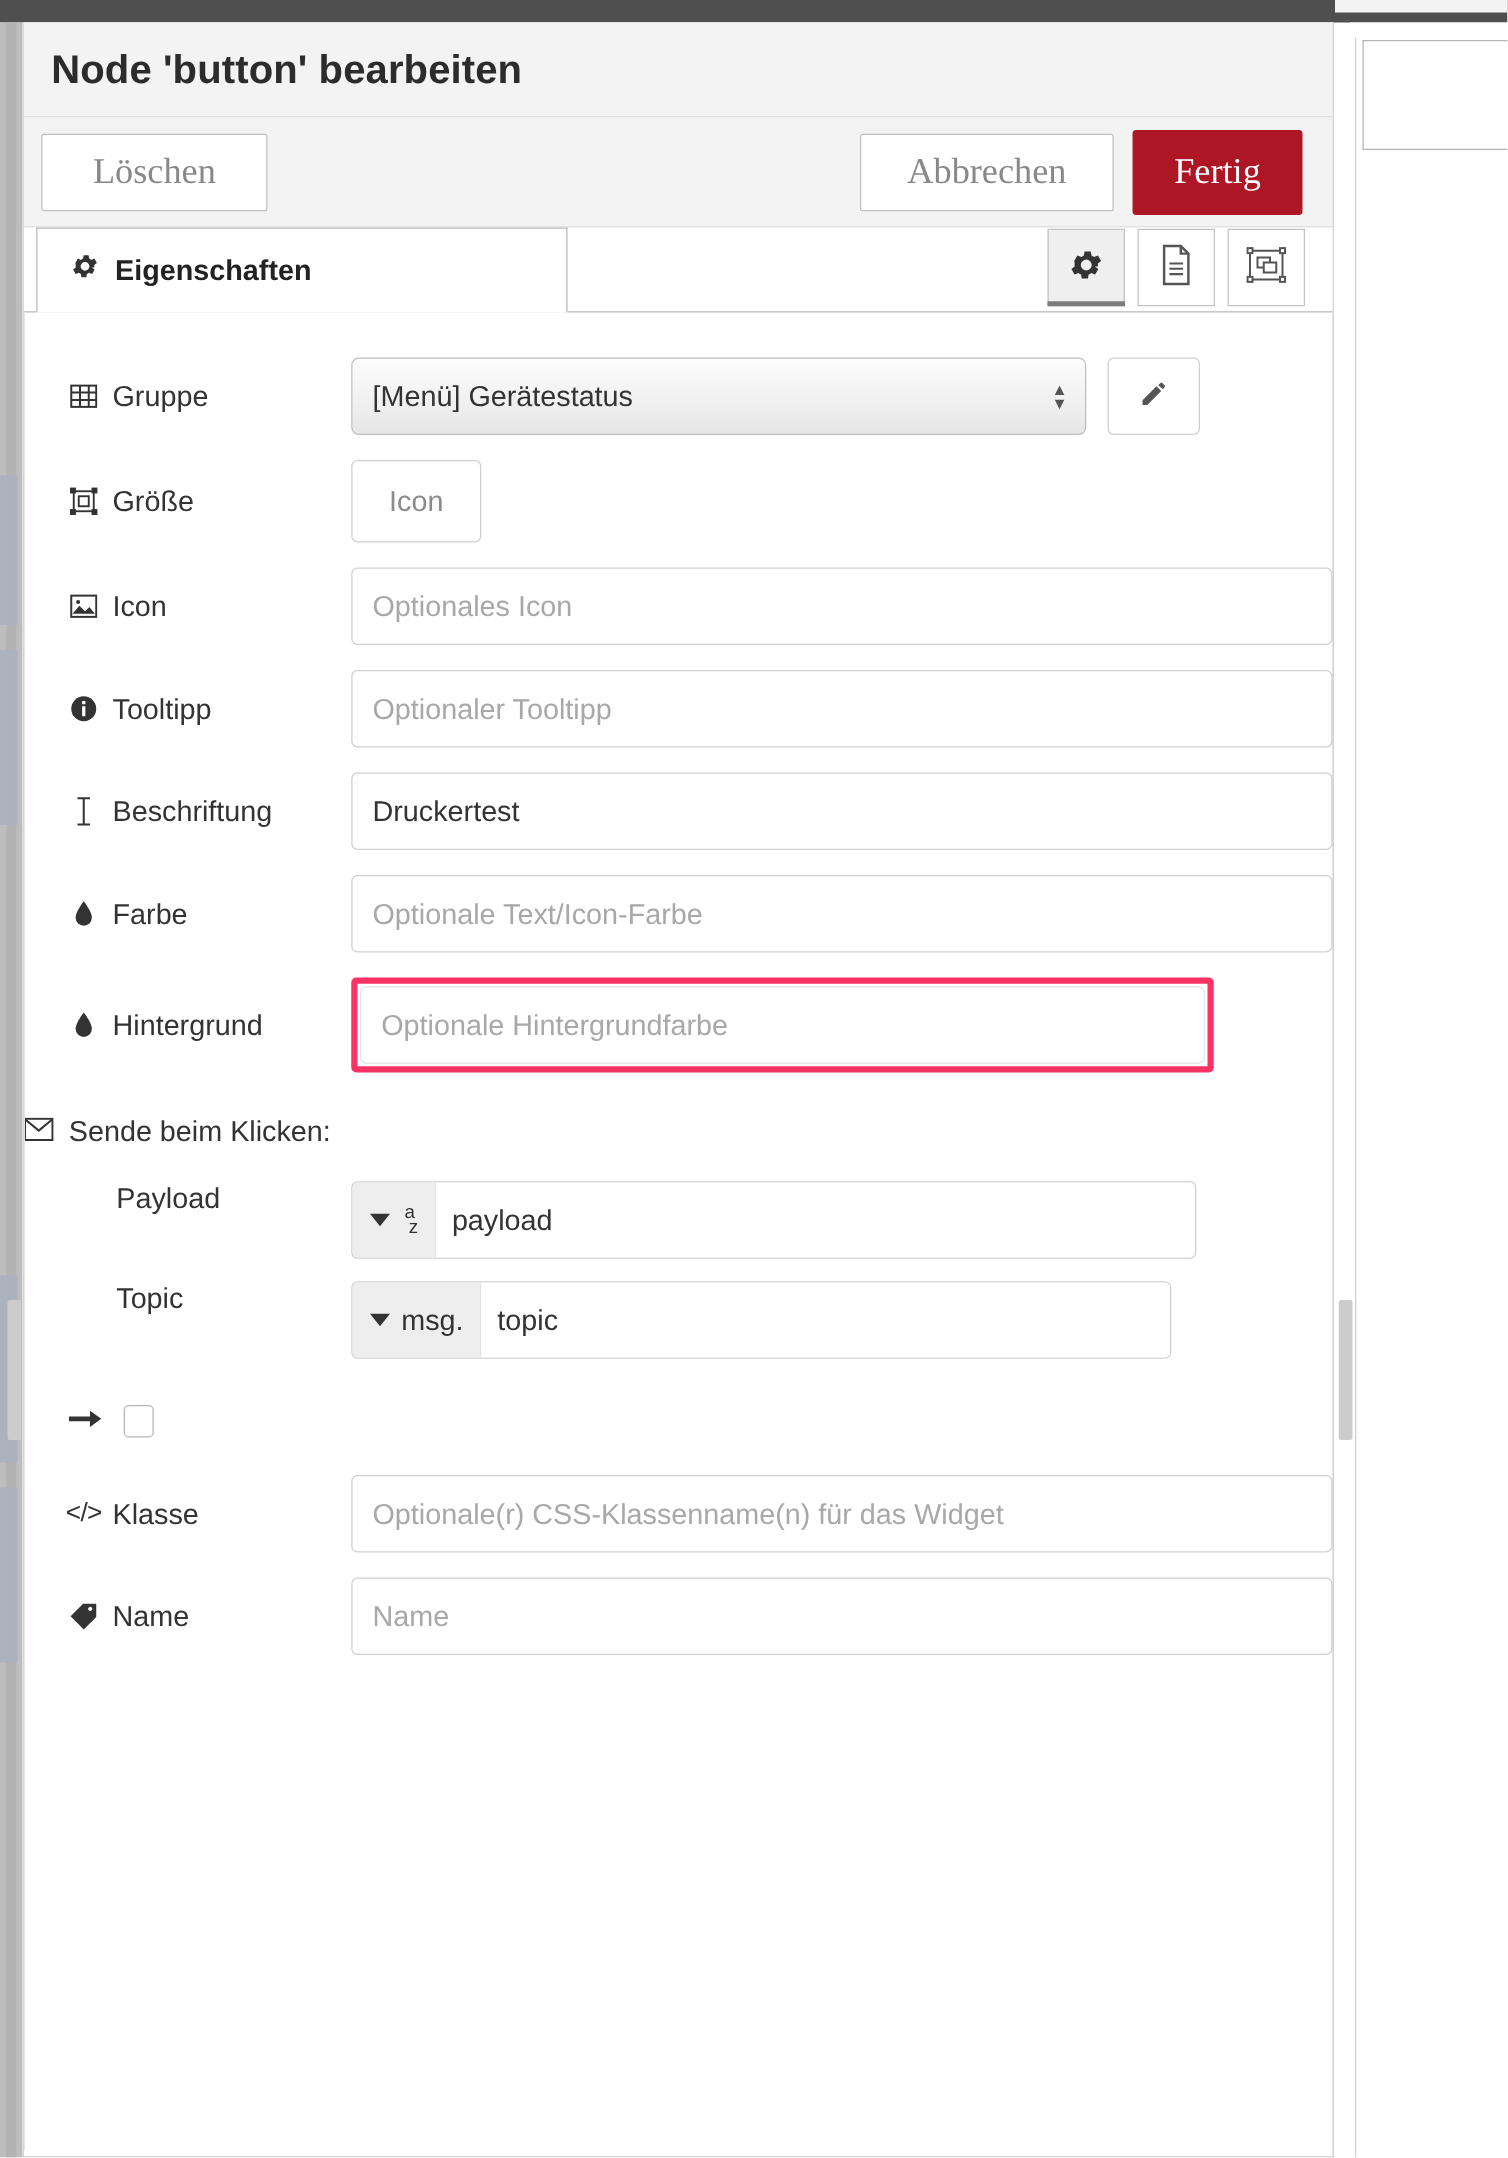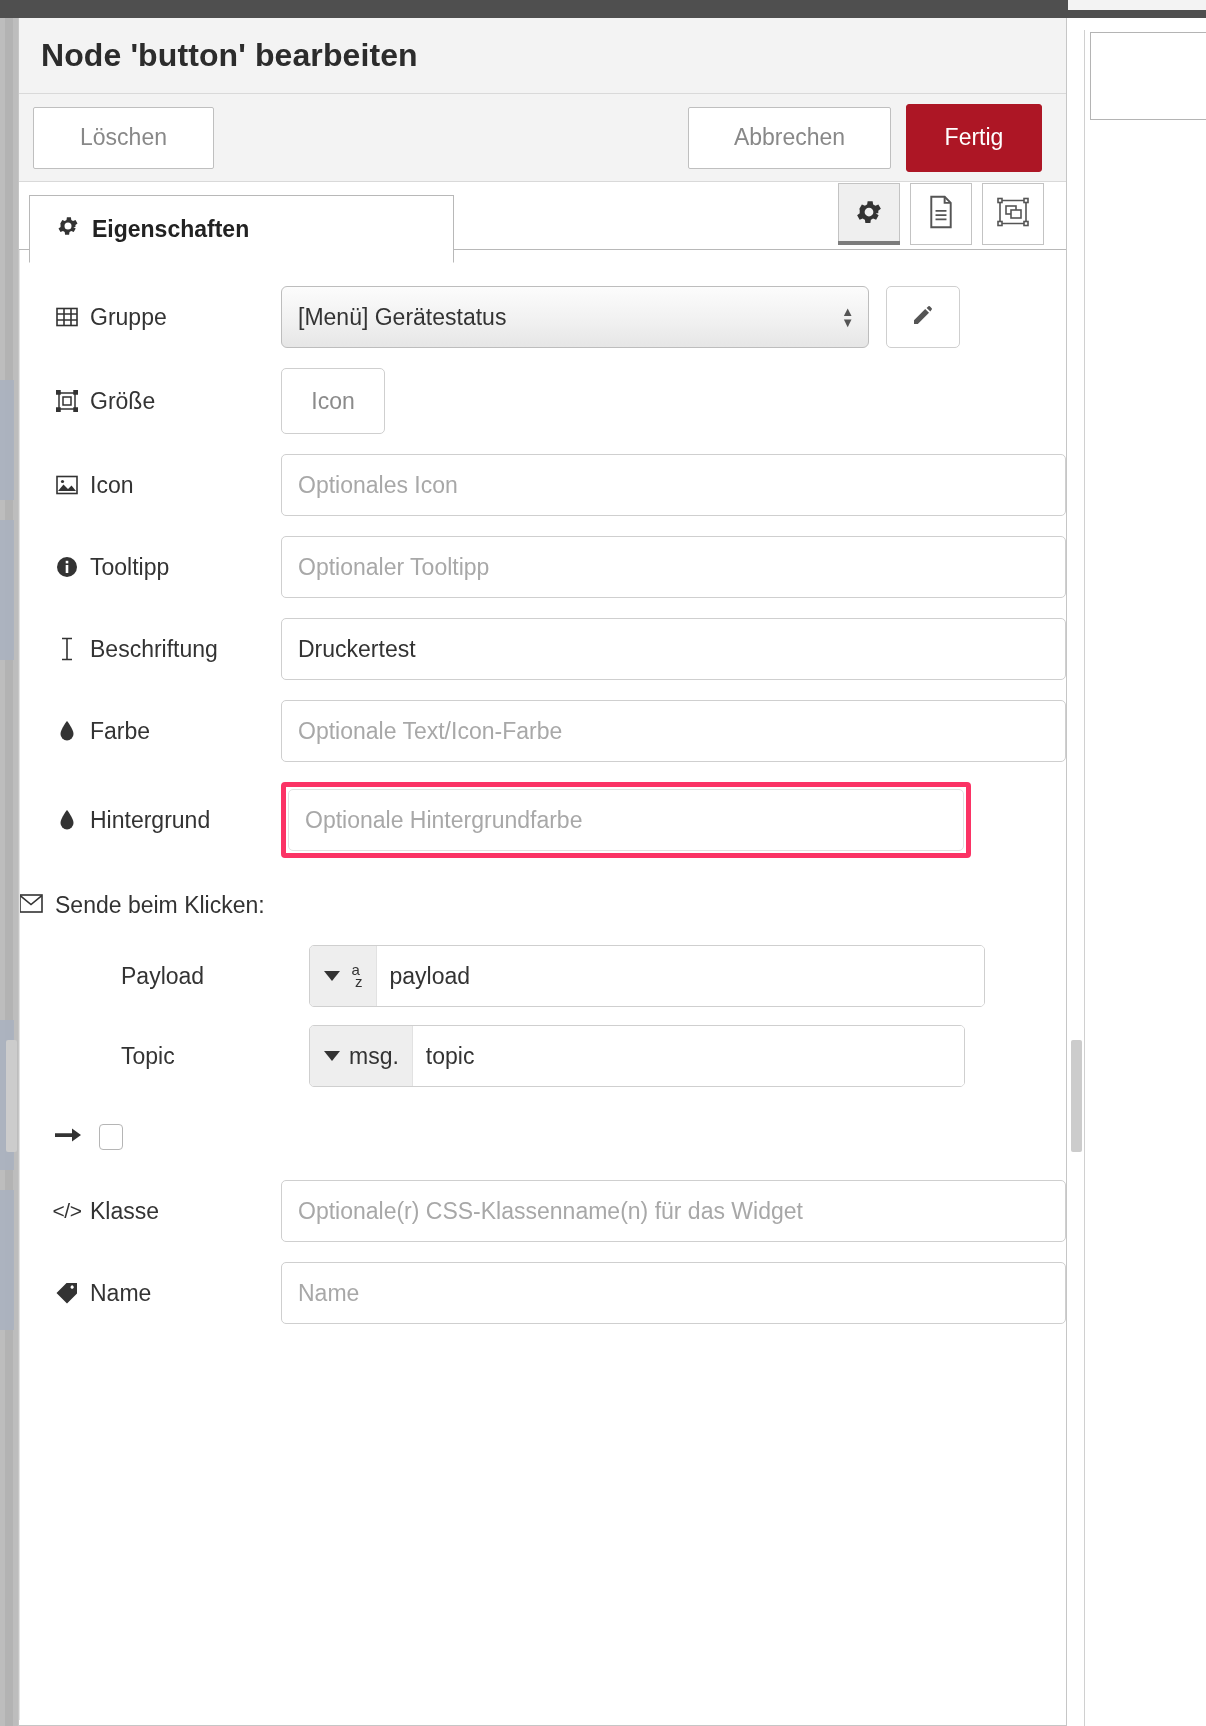--- a/index.html
+++ b/index.html
@@ -102,22 +102,22 @@
     height: 88px;
     background: #f3f3f3;
     border-bottom: 1px solid #d9d9d9;
     box-sizing: border-box;
     display: flex;
     align-items: center;
     padding: 0 24px 0 14px;
     position: relative;
   }
   .btn {
-    font-family: Liberation Sans, sans-serif;
-    font-size: 23px;
+    font-family: Liberation Serif, serif;
+    font-size: 29px;
     background: #ffffff;
     border: 1px solid #bfbfbf;
     color: #888888;
     border-radius: 2px;
     cursor: pointer;
     box-sizing: border-box;
     line-height: 1;
     padding: 0;
     display: flex;
     align-items: center;
@@ -158,21 +158,21 @@
     width: 425px;
     height: 68px;
     border: 1px solid #b8b8b8;
     border-bottom: 1px solid #ffffff;
     background: #ffffff;
     box-sizing: border-box;
     display: flex;
     align-items: center;
     padding-left: 26px;
     position: relative;
-    top: 14px;
+    top: 1px;
     font-size: 23px;
     font-weight: bold;
     color: #222222;
     gap: 12px;
   }
   .tab-tools {
     margin-left: auto;
     display: flex;
     align-items: center;
     gap: 10px;
@@ -318,22 +318,21 @@
     align-items: center;
     gap: 12px;
     margin: 34px 0 26px 0;
     font-size: 23px;
     color: #333333;
   }
 
   
   .sub-row {
     display: flex;
-    align-items: center;
-    padding-left: 102px;
+    padding-left: 74px;
     margin-bottom: 18px;
   }
   .sub-label {
     width: 188px;
     flex: none;
     font-size: 23px;
     color: #333333;
   }
   .typed-input {
     height: 62px;

